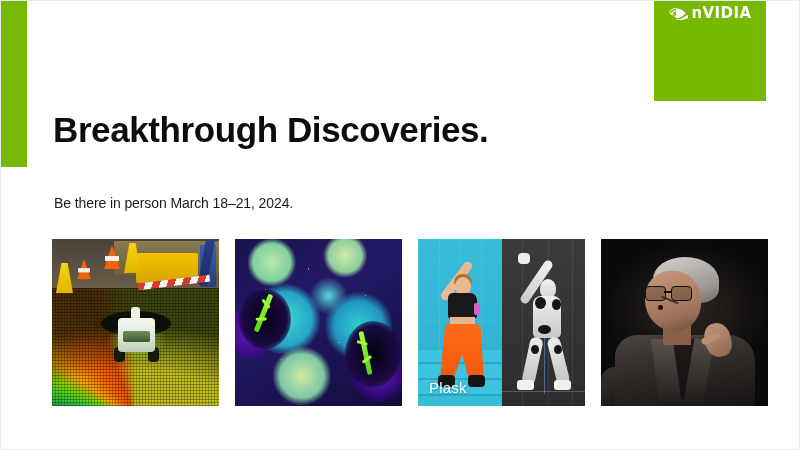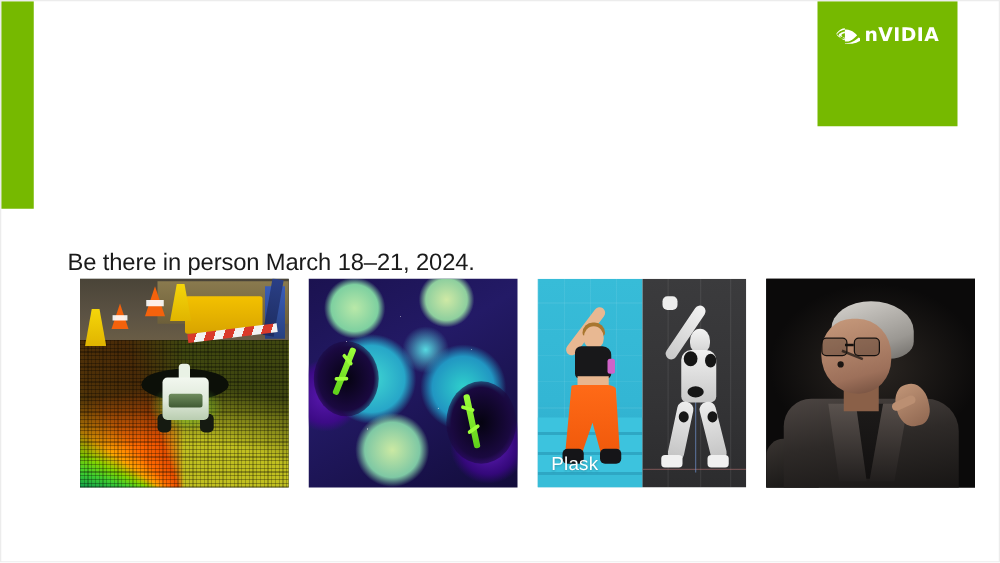--- a/index.html
+++ b/index.html
@@ -40,21 +40,21 @@
     position: absolute;
     left: 653px;
     top: 0;
     width: 112px;
     height: 100px;
     background: #76b900;
     display: flex;
     flex-direction: column;
     align-items: center;
     justify-content: flex-start;
-    padding-top: 19px;
+    padding-top: 4px;
     box-sizing: border-box;
   }
   .logo-wordmark {
     display: flex;
     align-items: center;
     gap: 4px;
     height: 16px;
   }
   .nv-eye {
     width: 19px;
@@ -97,34 +97,33 @@
   }
   .headline-line { display: block; }
 
   .subhead {
     position: absolute;
     left: 53px;
     top: 180px;
     color: #1a1a1a;
     font-family: "Liberation Sans", sans-serif;
     font-weight: 400;
-    font-size: 19px;
+    font-size: 14px;
     line-height: 1.2;
     letter-spacing: -0.1px;
     white-space: nowrap;
   }
 
   
   .image-strip {
     position: absolute;
     left: 51px;
-    top: 222px;
+    top: 238px;
     display: flex;
     gap: 16px;
-    margin-left: 12px;
   }
   .thumb {
     position: relative;
     width: 167px;
     height: 167px;
     overflow: hidden;
     flex: 0 0 auto;
   }
 
   
@@ -483,20 +482,21 @@
     <div class="logo-wordmark">
       <svg class="nv-eye" viewBox="0 0 40 28" aria-hidden="true">
         <path fill="#ffffff" d="M14.6 8.3v-3.1c0.3 0 0.6-0.1 0.9-0.1 8.6-0.27 14.2 7.4 14.2 7.4s-6.1 8.4-12.6 8.4c-0.9 0-1.7-0.14-2.5-0.4v-9.4c3.3 0.4 4 1.86 6 5.2l4.5-3.77s-3.3-4.3-8.8-4.3c-0.6 0-1.2 0.04-1.7 0.08zM14.6 0v4.6l0.9-0.06c11.9-0.4 19.7 9.8 19.7 9.8s-8.9 10.8-18.2 10.8c-0.85 0-1.64-0.08-2.4-0.21v2.86c0.65 0.08 1.33 0.13 2.03 0.13 8.66 0 14.93-4.42 21-9.66 1 0.8 5.12 2.77 5.97 3.63-5.77 4.83-19.22 8.73-26.83 8.73-0.74 0-1.44-0.04-2.14-0.11v0 0z"></path>
         <path fill="#ffffff" d="M14.6 20.5v2.44c-8.02-1.43-10.25-9.77-10.25-9.77s3.85-4.27 10.25-4.96v2.68h-0.01c-3.36-0.4-5.98 2.73-5.98 2.73s1.47 5.27 5.99 6.88zM1.03 12.84s4.74-7 13.57-7.68v-2.37C4.82 3.58 0 12.07 0 12.07s2.73 7.9 14.6 9.02v-2.52c-8.71-1.09-13.57-5.73-13.57-5.73z"></path>
       </svg>
       <span class="nv-text">nVIDIA</span>
     </div>
   </div>
 
   <h1 class="headline">
+    <span class="headline-line">Breakthrough Discoveries.</span>
   </h1>
 
   <p class="subhead">Be there in person March 18–21, 2024.</p>
 
   <div class="image-strip">
 
     <div class="thumb t-robot">
       <div class="bg-top"></div>
       <div class="shelf"></div>
       <div class="yellow-box"></div>

